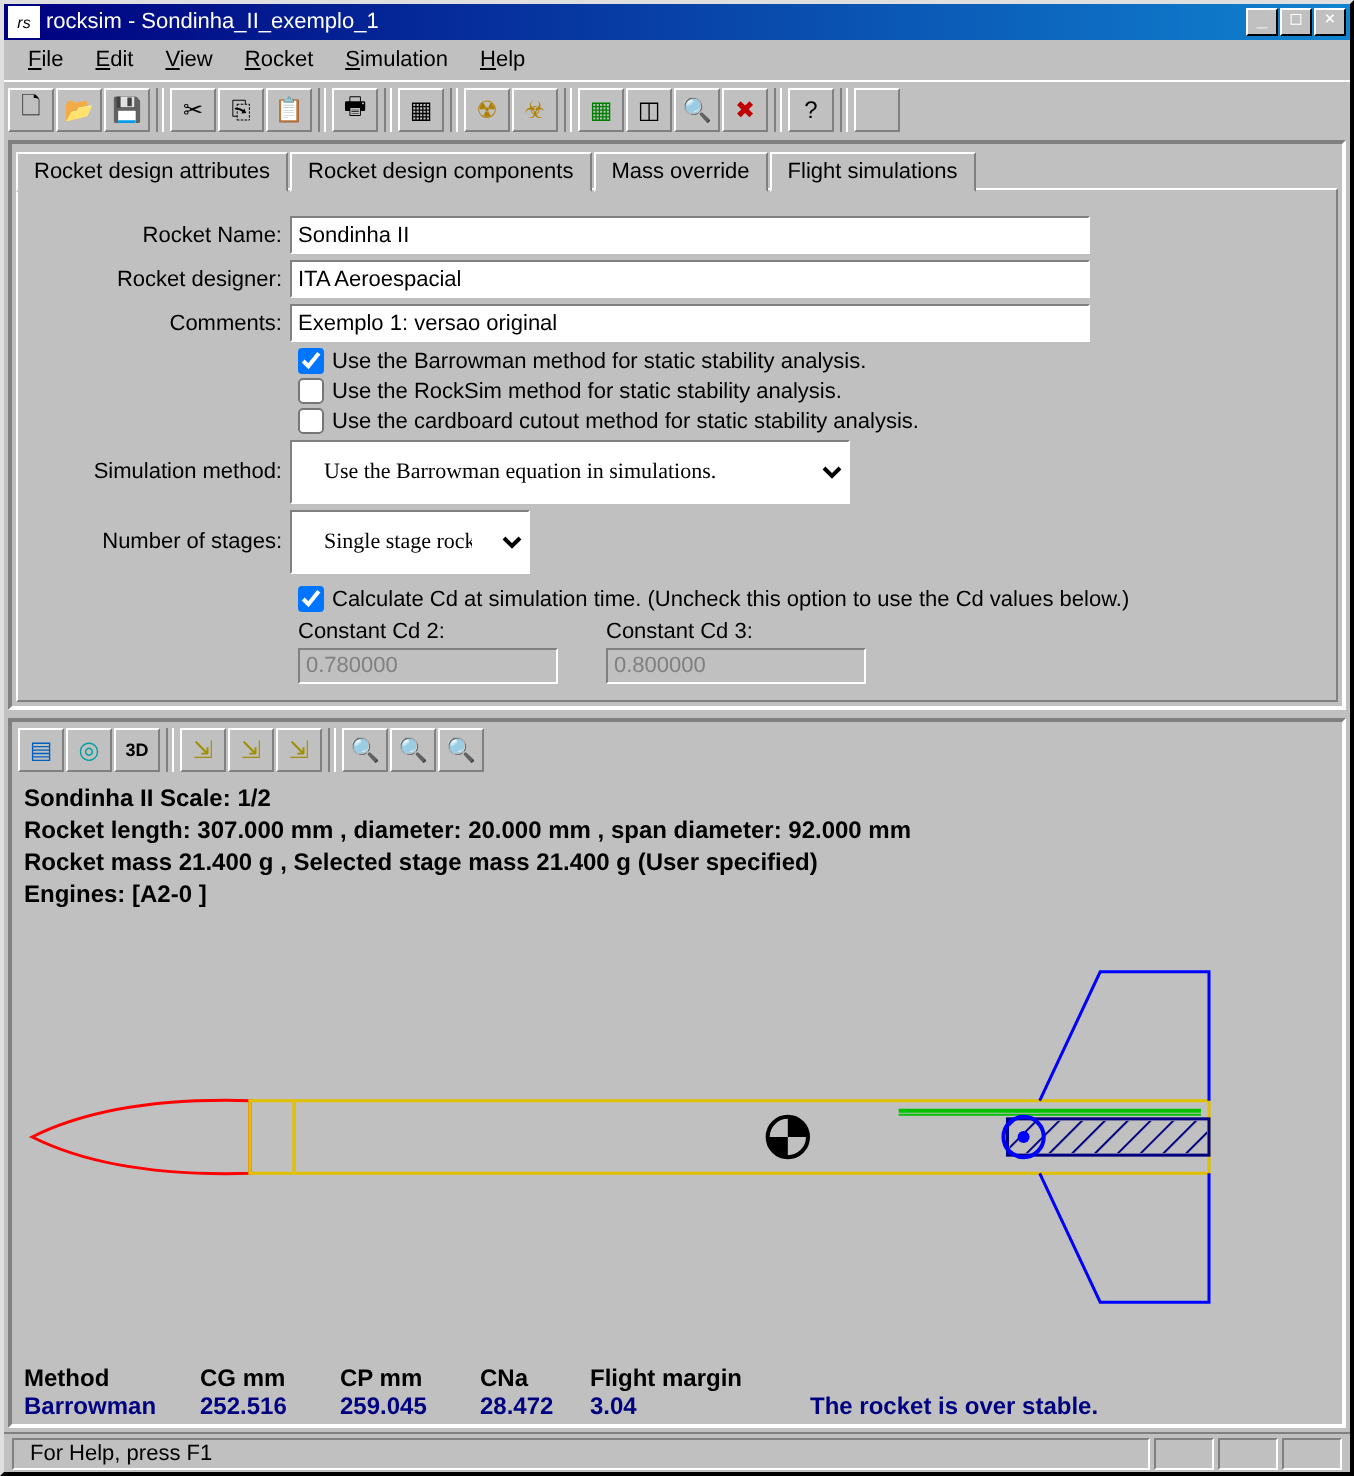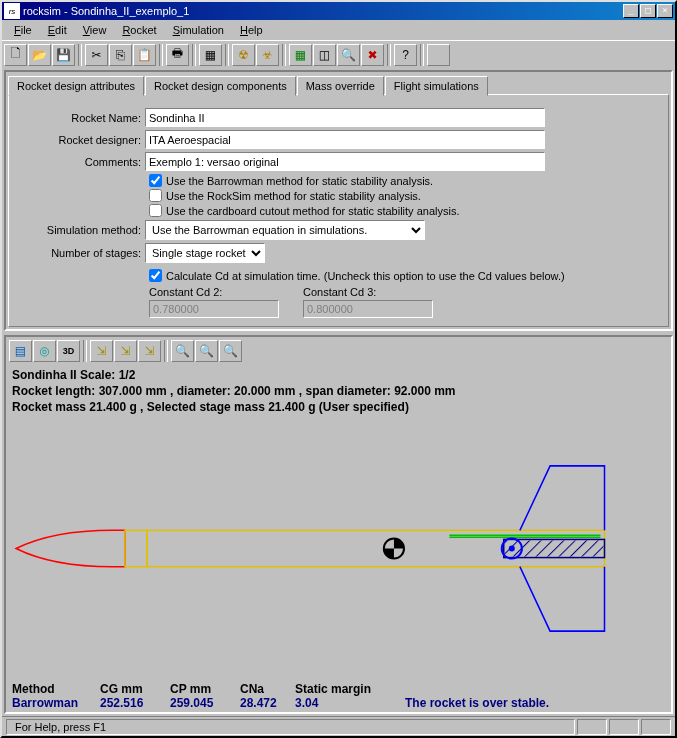--- a/index.html
+++ b/index.html
@@ -19,21 +19,21 @@
 .main-panel { border: 2px solid; border-color: #808080 #fff #fff #808080; margin: 2px; padding: 2px; flex: 0 0 auto; background: #c0c0c0; }
 .tabs { display: flex; position: relative; top: 2px; }
 .tab { padding: 3px 8px; border: 1px solid; border-color: #fff #808080 #c0c0c0 #fff; background: #c0c0c0; font-size: 11px; cursor: pointer; margin-right: 1px; }
 .tab.active { border-bottom-color: #c0c0c0; z-index: 2; position: relative; }
 .tab-content { border: 1px solid; border-color: #fff #808080 #808080 #fff; padding: 10px 8px 8px 8px; background: #c0c0c0; }
 .form-row { display: flex; align-items: center; margin: 3px 0; }
 .form-label { width: 128px; text-align: right; padding-right: 4px; font-size: 11px; }
 .text-input { flex: 1; max-width: 400px; height: 19px; border: 1px solid; border-color: #808080 #fff #fff #808080; background: #fff; padding: 1px 3px; font-family: inherit; font-size: 11px; }
 .checkbox-row { display: flex; align-items: center; margin: 2px 0 2px 132px; font-size: 11px; }
 .checkbox-row input { margin-right: 4px; }
-.select { height: 20px; border: 1px solid; border-color: #808080 #fff #fff #808080; background: #fff; font-family: Liberation Sans, sans-serif; font-size: 11px; padding: 0 2px; }
+.select { height: 32px; border: 1px solid; border-color: #808080 #fff #fff #808080; background: #fff; font-family: Liberation Serif, serif; font-size: 11px; padding: 0 12px; }
 .cd-row { display: flex; margin-left: 132px; gap: 24px; margin-top: 4px; }
 .cd-group { display: flex; flex-direction: column; width: 130px; }
 .cd-label { font-size: 11px; margin-bottom: 2px; }
 .cd-input { height: 18px; border: 1px solid; border-color: #808080 #fff #fff #808080; background: #c0c0c0; color: #808080; padding: 1px 3px; font-size: 11px; }
 .view-panel { border: 2px solid; border-color: #808080 #fff #fff #808080; margin: 2px; flex: 1; background: #c0c0c0; display: flex; flex-direction: column; }
 .view-toolbar { display: flex; padding: 3px; gap: 1px; }
 .view-info { padding: 2px 6px; font-weight: bold; font-size: 12px; line-height: 16px; }
 .rocket-canvas { flex: 1; position: relative; }
 .results-table { padding: 2px 6px; font-size: 12px; font-weight: bold; }
 .results-header { display: flex; }
@@ -220,20 +220,21 @@
         </div>
       <div class="tb-btn">
           <span>🔍</span>
         </div>
     </div>
 
     <div class="view-info">
       <div>Sondinha II    Scale: 1/2</div>
       <div>Rocket length: 307.000  mm , diameter: 20.000  mm , span diameter: 92.000  mm</div>
       <div>Rocket mass 21.400 g , Selected stage mass 21.400 g (User specified)</div>
+      <div>Engines: [A2-0  ]</div>
     </div>
 
     <div class="rocket-canvas">
       <svg class="rocket" viewBox="0 0 660 200">
 
         <path d="M 10 100 Q 50 80 118 82 L 118 118 Q 50 120 10 100 Z" fill="none" stroke="#ff0000" stroke-width="1.5"></path>
 
         <rect x="118" y="82" width="22" height="36" fill="none" stroke="#e0c000" stroke-width="1.5"></rect>
 
         <rect x="140" y="82" width="454" height="36" fill="none" stroke="#e0c000" stroke-width="1.5"></rect>
@@ -258,21 +259,21 @@
         <circle cx="502" cy="100" r="3" fill="#0000ff"></circle>
       </svg>
     </div>
 
     <div class="results-table">
       <div class="results-header">
         <span class="rh" style="width:88px">Method</span>
         <span class="rh" style="width:70px">CG mm</span>
         <span class="rh" style="width:70px">CP mm</span>
         <span class="rh" style="width:55px">CNa</span>
-        <span class="rh" style="width:110px">Static margin</span>
+        <span class="rh" style="width:110px">Flight margin</span>
       </div>
       <div class="results-data">
         <span class="rh" style="width:88px">Barrowman</span>
         <span class="rh" style="width:70px">252.516</span>
         <span class="rh" style="width:70px">259.045</span>
         <span class="rh" style="width:55px">28.472</span>
         <span class="rh" style="width:110px">3.04</span>
         <span class="rh" style="width:220px">The rocket is over stable.</span>
       </div>
     </div>

